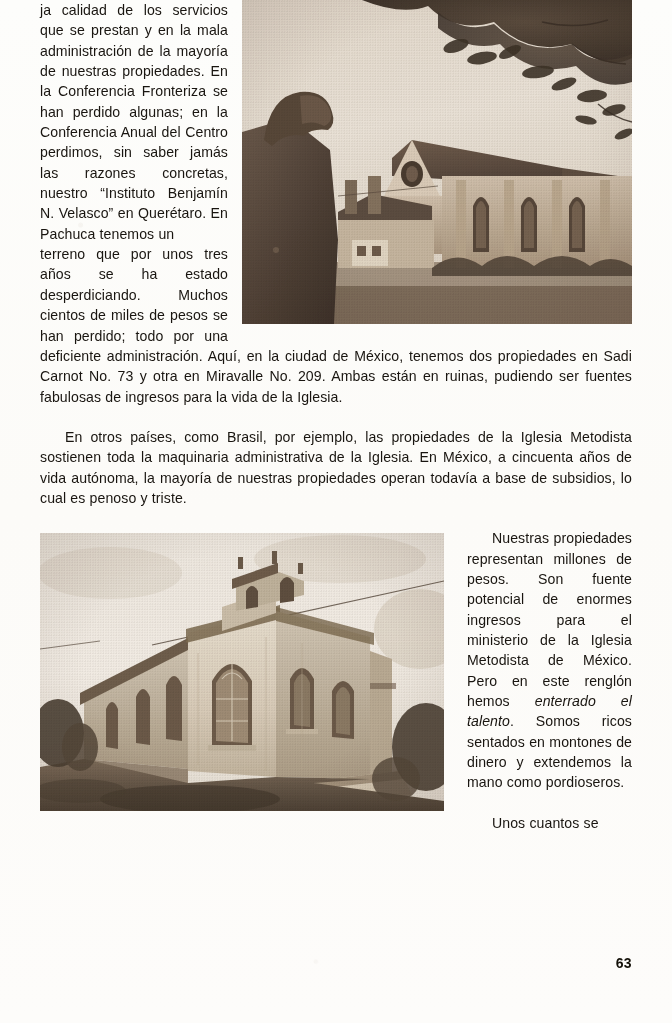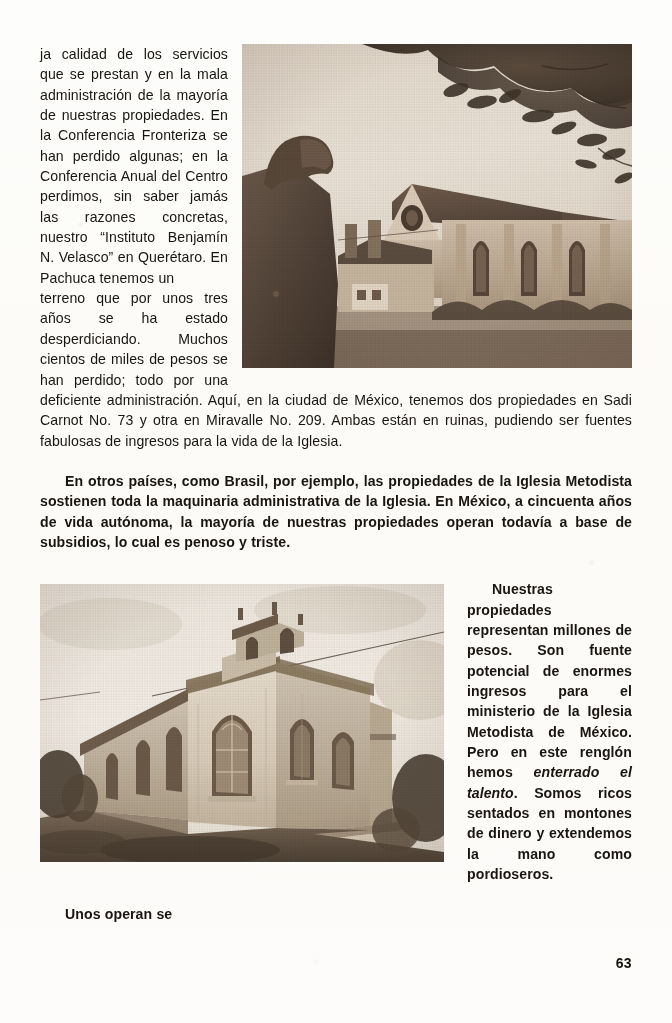--- a/index.html
+++ b/index.html
@@ -40,43 +40,42 @@
   
   .txt {
     font-size: 14.1px;
     line-height: 20.35px;
     text-align: justify;
     text-justify: inter-word;
     letter-spacing: .08px;
     word-spacing: .2px;
     color: #191510;
   }
-  .indent { text-indent: 25px; font-weight: bold; }
+  .indent { text-indent: 25px; }
   .ital { font-style: italic; }
 
   
   .block-top {
     position: relative;
-    padding-top: 44px;
   }
   .photo-top-wrap {
     float: right;
     width: 390px;
     height: 324px;
     margin: 0 0 3px 14px;
     shape-margin: 4px;
   }
   .col-narrow {
     
   }
 
   
   .block-bottom {
     position: relative;
-    margin-top: 27px;
+    margin-top: 20px;
   }
   .photo-bot-wrap {
     float: left;
     width: 404px;
     height: 278px;
     margin: 5px 23px 8px 0;
   }
 
   .para-gap { height: 20px; }
 
@@ -361,18 +360,18 @@
         </svg>
         <div class="grain"></div>
         <div class="vignette"></div>
       </div>
     </div>
 
     <div class="txt indent"><span>Nuestras propiedades representan millones de pesos. Son fuente potencial de enormes ingresos para el ministerio de la Iglesia Metodista de México. Pero en este renglón hemos </span><span class="ital">enterrado el talento</span><span>. Somos ricos sentados en montones de dinero y extendemos la mano como pordioseros.</span></div>
 
     <div class="para-gap"></div>
 
-    <div class="txt indent">Unos operan se</div>
+    <div class="txt indent">Unos cuantos se</div>
   </div>
 
   <div class="folio">63</div>
 
 </div>
 
 </body></html>

